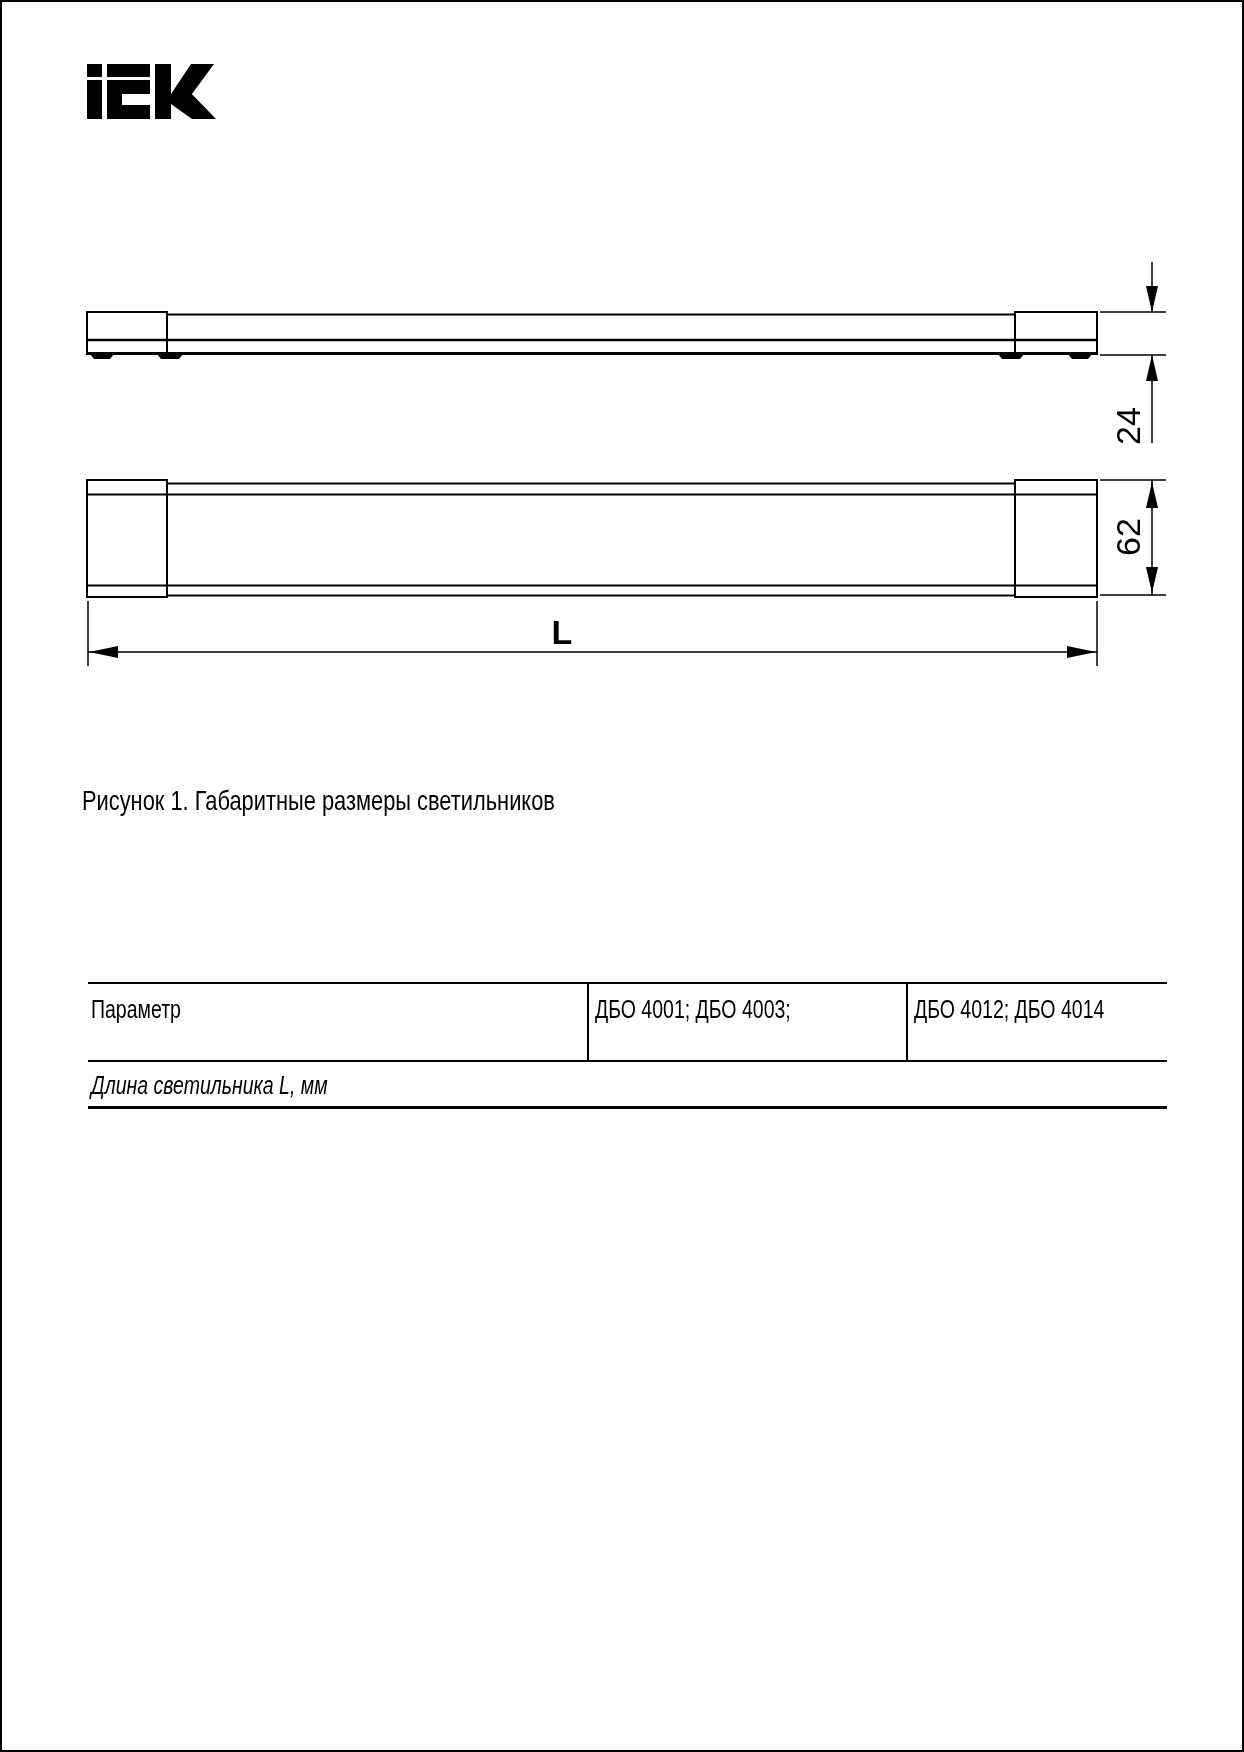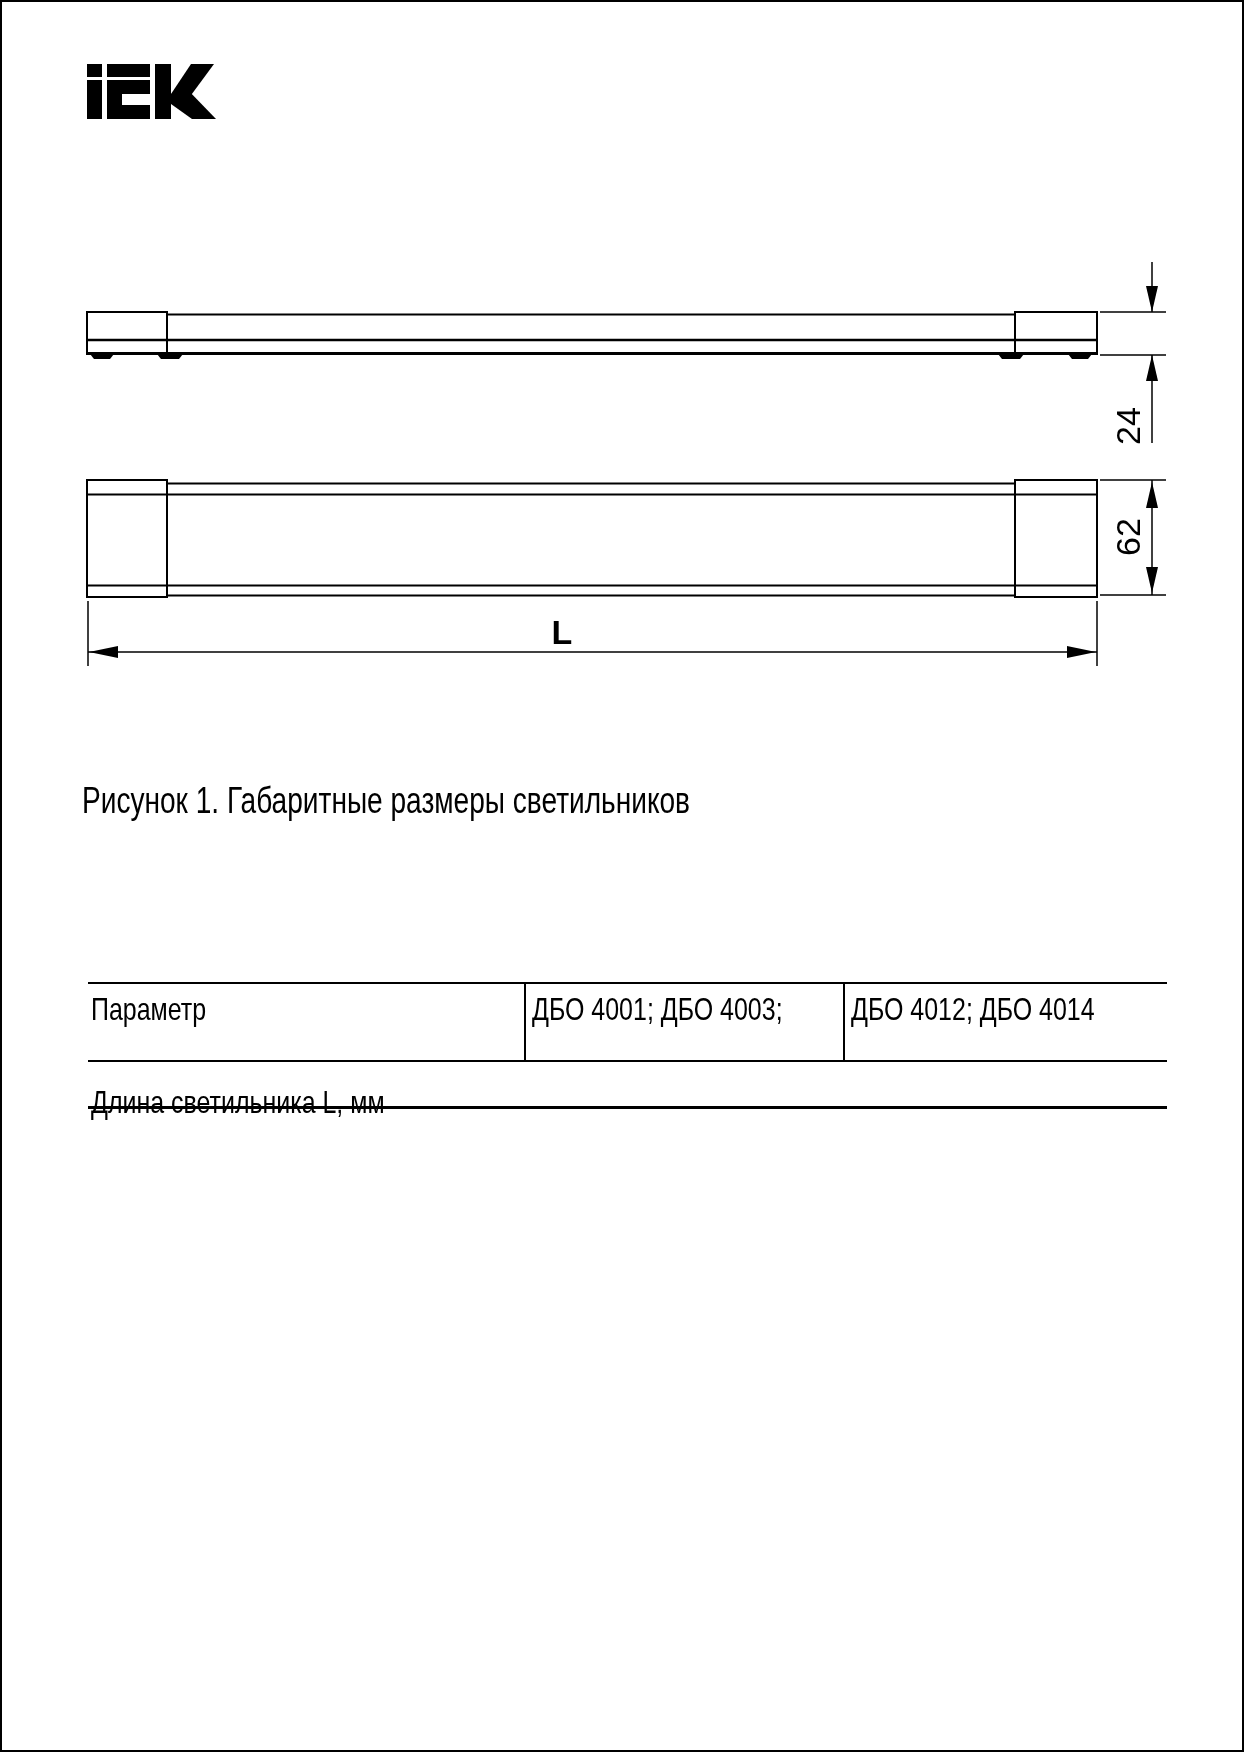--- a/index.html
+++ b/index.html
@@ -17,36 +17,36 @@
   .abs { position:absolute; }
   
   .cx {
     display:inline-block;
     transform:scaleX(0.78);
     transform-origin:0 0;
     white-space:nowrap;
   }
   .caption {
     left:80px; top:780px;
-    font-size:36px; line-height:38px;
+    font-size:28px; line-height:38px;
   }
   
   .tbl {
     left:86px; top:980px; width:1079px;
     border-top:2px solid #000;
-    font-size:32px;
+    font-size:25px;
   }
   .row { display:flex; box-sizing:border-box; }
   .row-header { height:78px; border-bottom:2px solid #000; }
   .row-data   { height:47px; border-bottom:3px solid #000; }
   .cell { box-sizing:border-box; line-height:32px; }
   .c1 { width:499px; padding:9px 4px 0 3px; }
   .c2 { width:319px; border-left:2px solid #000; padding:9px 4px 0 6px; }
   .c3 { flex:1;      border-left:2px solid #000; padding:9px 4px 0 6px; }
-  .row-data .cell { padding-top:24px; }
+  .row-data .cell { padding-top:7px;font-style:italic; }
   svg text {
     font-family:"Liberation Sans", sans-serif;
     fill:#000;
   }
 </style>
 </head>
 <body>
 
 <div class="page">
 

